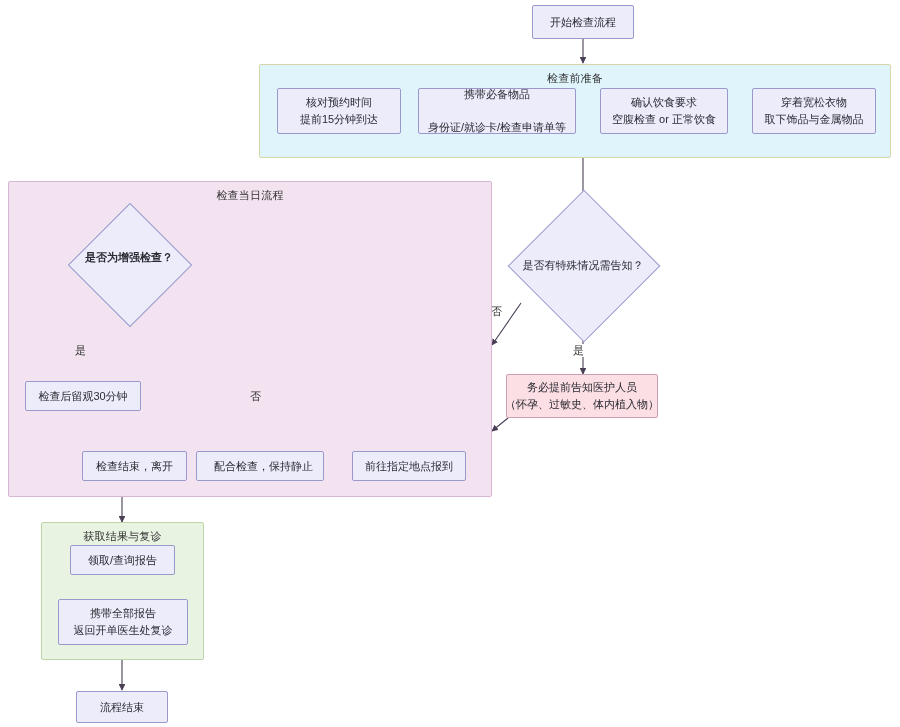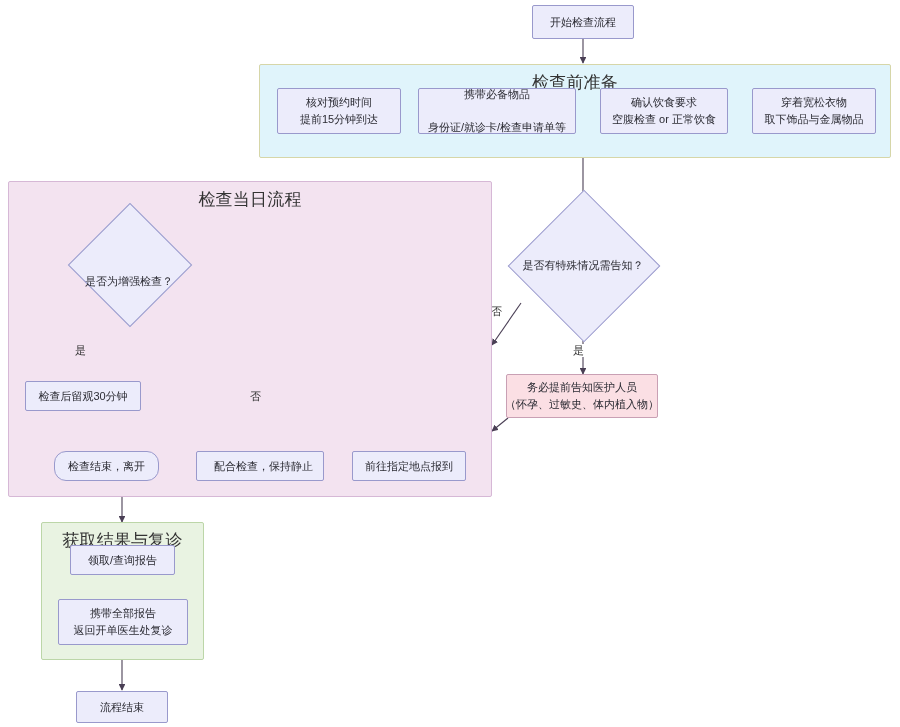--- a/index.html
+++ b/index.html
@@ -16,21 +16,21 @@
   .cluster{
     position:absolute;
     box-sizing:border-box;
     border-radius:2px;
   }
   .cluster-title{
     position:absolute;
     left:0;right:0;
     top:6px;
     text-align:center;
-    font-size:17px;
+    font-size:11px;
     color:#333333;
     letter-spacing:0.2px;
   }
 
   .node{
     position:absolute;
     box-sizing:border-box;
     display:flex;
     flex-direction:column;
     align-items:center;
@@ -149,29 +149,29 @@
   <div class="node box-pink" style="left:506px;top:374px;width:152px;height:44px;align-items:center;">
     <span class="ln">务必提前告知医护人员</span>
     <span class="ln">（怀孕、过敏史、体内植入物）</span>
   </div>
 
   <div class="cluster" style="left:8px;top:181px;width:484px;height:316px;background:#F3E3F0;border:1px solid #D6B8D6;">
     <div class="cluster-title">检查当日流程</div>
   </div>
 
   <div class="diamond" style="left:86px;top:221px;width:86px;height:86px;"></div>
-  <div class="diamond-label" style="left:59px;top:272px;width:140px;height:18px;">是否为增强检查？</div>
+  <div class="diamond-label" style="left:59px;top:248px;width:140px;height:18px;font-weight:bold;">是否为增强检查？</div>
 
   <div class="edge-label on-pink" style="left:74px;top:344px;">是</div>
   <div class="edge-label on-pink" style="left:249px;top:390px;">否</div>
 
   <div class="node box-lav" style="left:25px;top:381px;width:116px;height:30px;">
     <span class="ln">检查后留观30分钟</span>
   </div>
-  <div class="node box-lav" style="left:54px;top:451px;width:105px;height:30px;border-radius:12px;">
+  <div class="node box-lav" style="left:82px;top:451px;width:105px;height:30px;">
     <span class="ln">检查结束，离开</span>
   </div>
   <div class="node box-lav" style="left:196px;top:451px;width:128px;height:30px;padding-left:7px;">
     <span class="ln">配合检查，保持静止</span>
   </div>
   <div class="node box-lav" style="left:352px;top:451px;width:114px;height:30px;">
     <span class="ln">前往指定地点报到</span>
   </div>
 
   <div class="cluster" style="left:41px;top:522px;width:163px;height:138px;background:#E9F3E2;border:1px solid #BCD6A8;">

